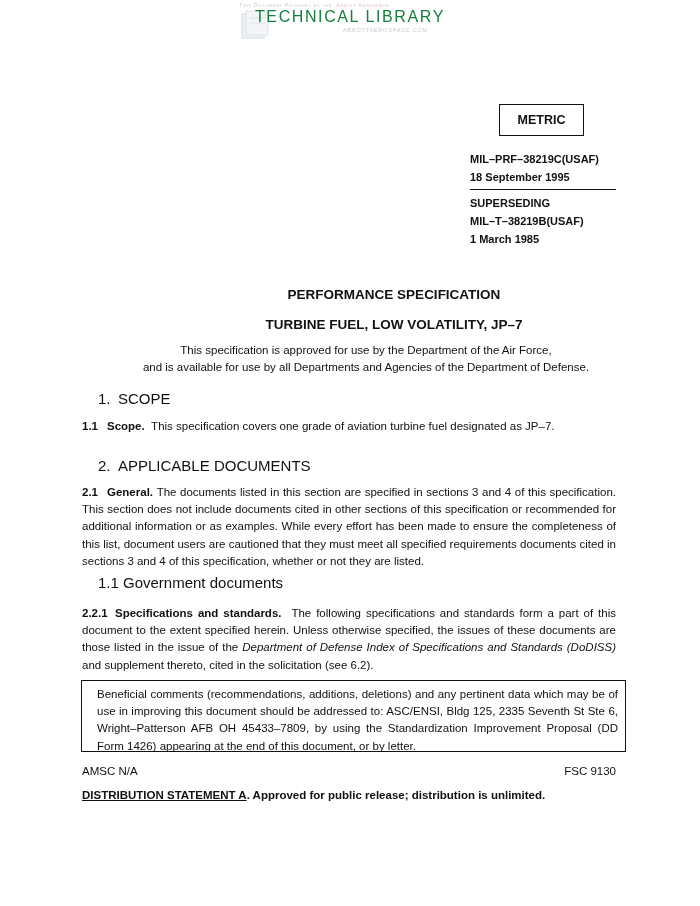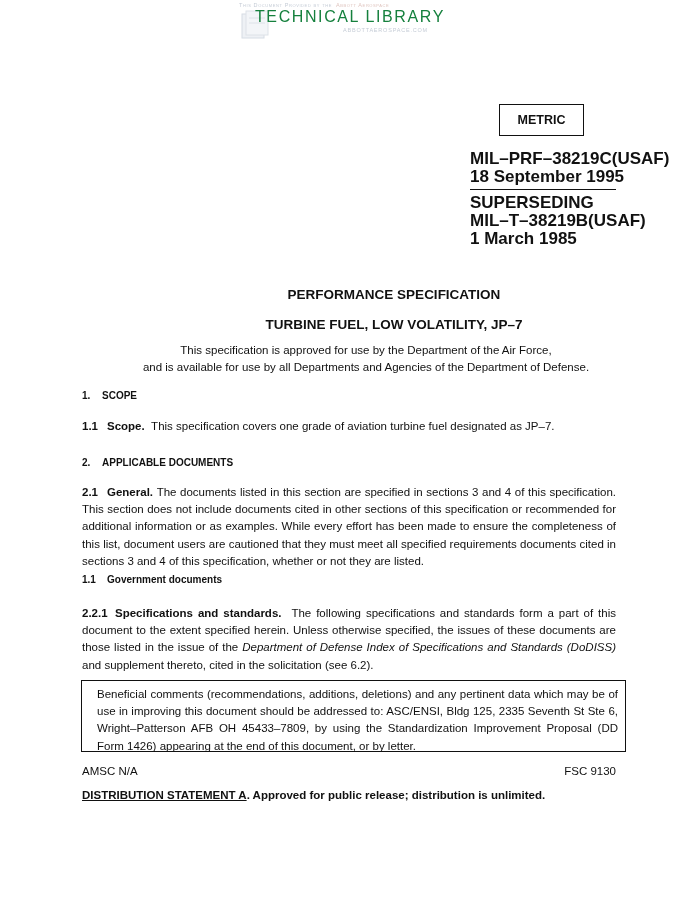--- a/index.html
+++ b/index.html
@@ -12,29 +12,29 @@
   .wm-icon { position: absolute; left: 2px; top: 6px; width: 32px; height: 34px; }
   .wm-top { position: absolute; left: 2px; top: 0px; font-size: 5.5px; letter-spacing: 0.6px; white-space: nowrap; font-variant: small-caps; }
   .wm-top .accent { color: #e0c6c0; }
   .wm-main { position: absolute; left: 12px; top: 6px; font-size: 16px; letter-spacing: 1.6px; white-space: nowrap; color: #15803d; margin-left: 6px; }
   .wm-url { position: absolute; left: 106px; top: 25px; font-size: 5.5px; letter-spacing: 0.8px; white-space: nowrap; }
 
   .metric-box { left: 499px; top: 104px; width: 83px; height: 30px; border: 1.5px solid #111;
                 display: flex; align-items: center; justify-content: center;
                 font-weight: bold; font-size: 12.5px; }
 
-  .docid { left: 470px; font-weight: bold; font-size: 17px; line-height: 18px; white-space: nowrap; }
+  .docid { left: 470px; font-weight: bold; font-size: 11px; line-height: 18px; white-space: nowrap; }
   .rule-top { left: 470px; top: 189px; width: 146px; height: 0; border-top: 1.5px solid #111; }
 
   .title { left: 0; width: 700px; text-align: center; font-weight: bold; font-size: 13.5px; white-space: nowrap; padding-left: 44px; }
   .approval { left: 0; width: 700px; text-align: center; font-size: 11.5px; line-height: 17px; }
 
   .para { left: 82px; width: 534px; font-size: 11.5px; line-height: 17.2px; text-align: justify; }
   .para b { font-weight: bold; }
-  .heading { left: 82px; font-weight: bold; font-size: 10px; white-space: nowrap; }
+  .heading { left: 98px; font-weight: normal; font-size: 15px; white-space: nowrap; }
   .num { display: inline-block; }
 
   .comment-box { left: 81px; top: 680px; width: 521px; height: 58px; border: 1.3px solid #111;
                  padding: 5px 7px 7px 15px; font-size: 11.5px; line-height: 17.2px; text-align: justify; }
 
   .footer-left { left: 82px; top: 765px; font-size: 11.5px; }
   .footer-right { left: 560px; top: 765px; font-size: 11.5px; width: 56px; text-align: right; }
   .dist { left: 82px; top: 789px; font-size: 11.5px; font-weight: bold; white-space: nowrap; }
   .dist u { text-decoration: underline; }
   i { font-style: italic; }

